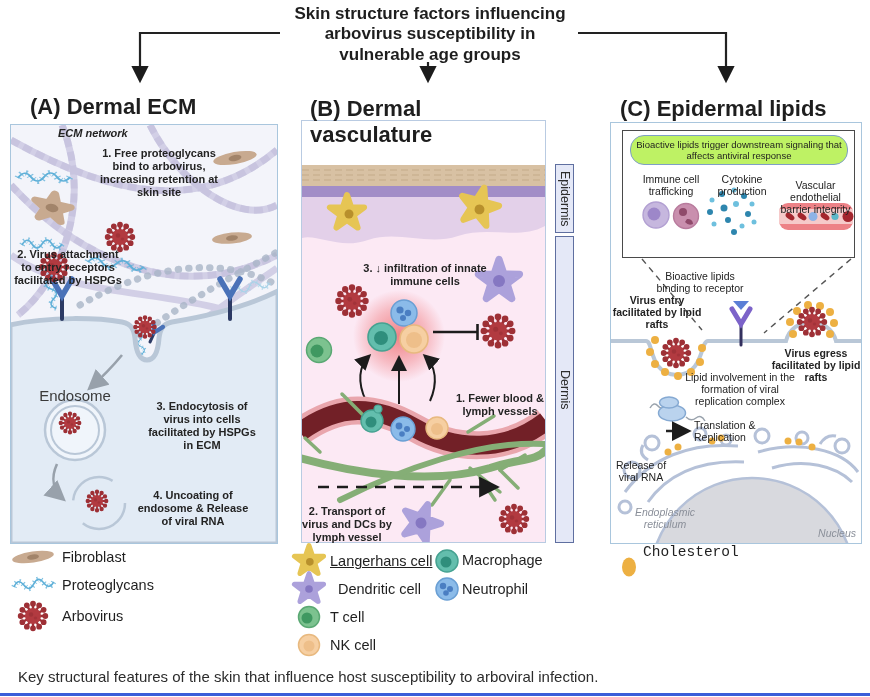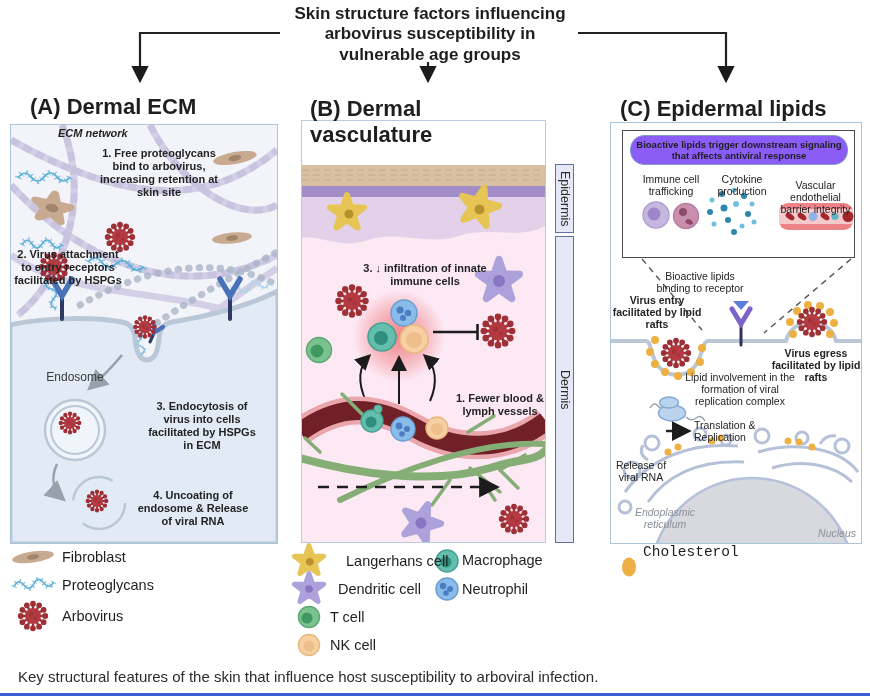--- a/index.html
+++ b/index.html
@@ -12,22 +12,22 @@
   .heading{font-weight:bold;font-size:22px;text-align:left;color:#1e1e1e;}
   .title{font-weight:bold;font-size:17px;line-height:1.2;text-align:center;color:#1e1e1e;}
   .legend-label{font-size:14.5px;color:#1f1f1f;}
   .small{font-size:10.5px;line-height:1.16;text-align:center;}
   .smallb{font-size:10.5px;line-height:1.16;text-align:center;font-weight:bold;}
   .ital{font-style:italic;color:#8a8f99;}
   .sidebox{display:flex;align-items:center;justify-content:center;
            background:#e4e8f7;border:1.5px solid #5f6fa0;
            writing-mode:vertical-rl;font-size:12.5px;color:#2d2d2d;z-index:2;position:absolute;box-sizing:border-box;}
   .banner{display:flex;align-items:center;justify-content:center;text-align:center;
-          background:#8b5cf6;border:1.5px solid #7f9fc6;border-radius:14px;
-          font-weight:bold;font-size:9.5px;line-height:1.2;color:#1e1e1e;z-index:2;position:absolute;box-sizing:border-box;padding:2px 5px;}
+          background:#bef264;border:1.5px solid #7f9fc6;border-radius:14px;
+          font-weight:normal;font-size:9.5px;line-height:1.2;color:#1e1e1e;z-index:2;position:absolute;box-sizing:border-box;padding:2px 5px;}
 </style>
 </head>
 <body>
 
 <div id="fig">
 
   <div class="bg" style="left:10px;top:124px;width:268px;height:420px;background:#f3f4fa;border:1.6px solid #a9c6dd;"></div>
   <div class="bg" style="left:301px;top:120px;width:245px;height:423px;background:#ffffff;border:1.6px solid #b9cbe2;"></div>
   <div class="bg" style="left:610px;top:122px;width:252px;height:422px;background:#ffffff;border:1.6px solid #a9c6dd;"></div>
   <div class="bg" style="left:622px;top:130px;width:233px;height:128px;background:#ffffff;border:1.5px solid #4a4a4a;"></div>
@@ -456,47 +456,48 @@
 
   <div class="txt title" style="left:280px;top:4px;width:300px;">Skin structure factors influencing arbovirus susceptibility in vulnerable age groups</div>
 
   <div class="txt heading" style="left:30px;top:94px;width:225px;">(A) Dermal ECM</div>
   <div class="txt heading" style="left:310px;top:96px;width:235px;">(B) Dermal vasculature</div>
   <div class="txt heading" style="left:620px;top:96px;width:235px;">(C) Epidermal lipids</div>
 
   <div class="txt" style="left:18px;top:127px;font-size:11px;font-weight:bold;font-style:italic;margin-left:40px;">ECM network</div>
   <div class="txt step" style="left:90px;top:147px;width:138px;">1. Free proteoglycans bind to arbovirus, increasing retention at skin site</div>
   <div class="txt step" style="left:12px;top:248px;width:112px;">2. Virus attachment to entry receptors facilitated by HSPGs</div>
-  <div class="txt" style="left:36px;top:370px;width:78px;font-size:12px;text-align:center;color:#3a3a3a;">Endosome</div>
+  <div class="txt" style="left:36px;top:387px;width:78px;font-size:15px;text-align:center;color:#3a3a3a;">Endosome</div>
   <div class="txt step" style="left:146px;top:400px;width:112px;">3. Endocytosis of virus into cells facilitated by HSPGs in ECM</div>
   <div class="txt step" style="left:132px;top:489px;width:122px;">4. Uncoating of endosome &amp; Release of viral RNA</div>
 
   <div class="txt step" style="left:362px;top:262px;width:126px;">3. ↓ infiltration of innate immune cells</div>
   <div class="txt step" style="left:448px;top:392px;width:104px;">1. Fewer blood &amp; lymph vessels</div>
+  <div class="txt step" style="left:296px;top:505px;width:102px;">2. Transport of virus and DCs by lymph vessel</div>
   <div class="sidebox" style="left:555px;top:164px;width:19px;height:69px;">Epidermis</div>
   <div class="sidebox" style="left:555px;top:236px;width:19px;height:307px;">Dermis</div>
 
   <div class="banner" style="left:630px;top:135px;width:218px;min-height:30px;">Bioactive lipids trigger downstream signaling that affects antiviral response</div>
   <div class="txt small" style="left:633px;top:173px;width:76px;">Immune cell trafficking</div>
   <div class="txt small" style="left:707px;top:173px;width:70px;">Cytokine production</div>
   <div class="txt small" style="left:776px;top:167px;width:79px;margin-top:12px;">Vascular endothelial barrier integrity</div>
   <div class="txt small" style="left:652px;top:270px;width:96px;">Bioactive lipids binding to receptor</div>
   <div class="txt smallb" style="left:611px;top:294px;width:92px;">Virus entry facilitated by lipid rafts</div>
   <div class="txt smallb" style="left:770px;top:347px;width:92px;">Virus egress facilitated by lipid rafts</div>
   <div class="txt small" style="left:682px;top:371px;width:116px;">Lipid involvement in the formation of viral replication complex</div>
   <div class="txt small" style="left:611px;top:419px;width:60px;margin-top:40px;">Release of viral RNA</div>
   <div class="txt small" style="left:694px;top:419px;width:82px;text-align:left;">Translation &amp; Replication</div>
   <div class="txt small ital" style="left:624px;top:506px;width:82px;">Endoplasmic reticulum</div>
   <div class="txt small ital" style="left:808px;top:527px;width:48px;text-align:right;">Nucleus</div>
 
   <div class="txt legend-label" style="left:62px;top:549px;">Fibroblast</div>
   <div class="txt legend-label" style="left:62px;top:577px;">Proteoglycans</div>
   <div class="txt legend-label" style="left:62px;top:608px;">Arbovirus</div>
 
-  <div class="txt legend-label" style="left:346px;top:553px;">Langerhans cell</div>
+  <div class="txt legend-label" style="left:330px;top:553px;text-decoration:underline;">Langerhans cell</div>
   <div class="txt legend-label" style="left:338px;top:581px;">Dendritic cell</div>
   <div class="txt legend-label" style="left:330px;top:609px;">T cell</div>
   <div class="txt legend-label" style="left:330px;top:637px;">NK cell</div>
   <div class="txt legend-label" style="left:462px;top:552px;">Macrophage</div>
   <div class="txt legend-label" style="left:462px;top:581px;">Neutrophil</div>
 
   <div class="txt legend-label" style="left:643px;top:544px;font-family:Liberation Mono, monospace;">Cholesterol</div>
 
   <div class="txt" style="left:18px;top:668px;font-size:15px;color:#2c2c2c;">Key structural features of the skin that influence host susceptibility to arboviral infection.</div>
 

